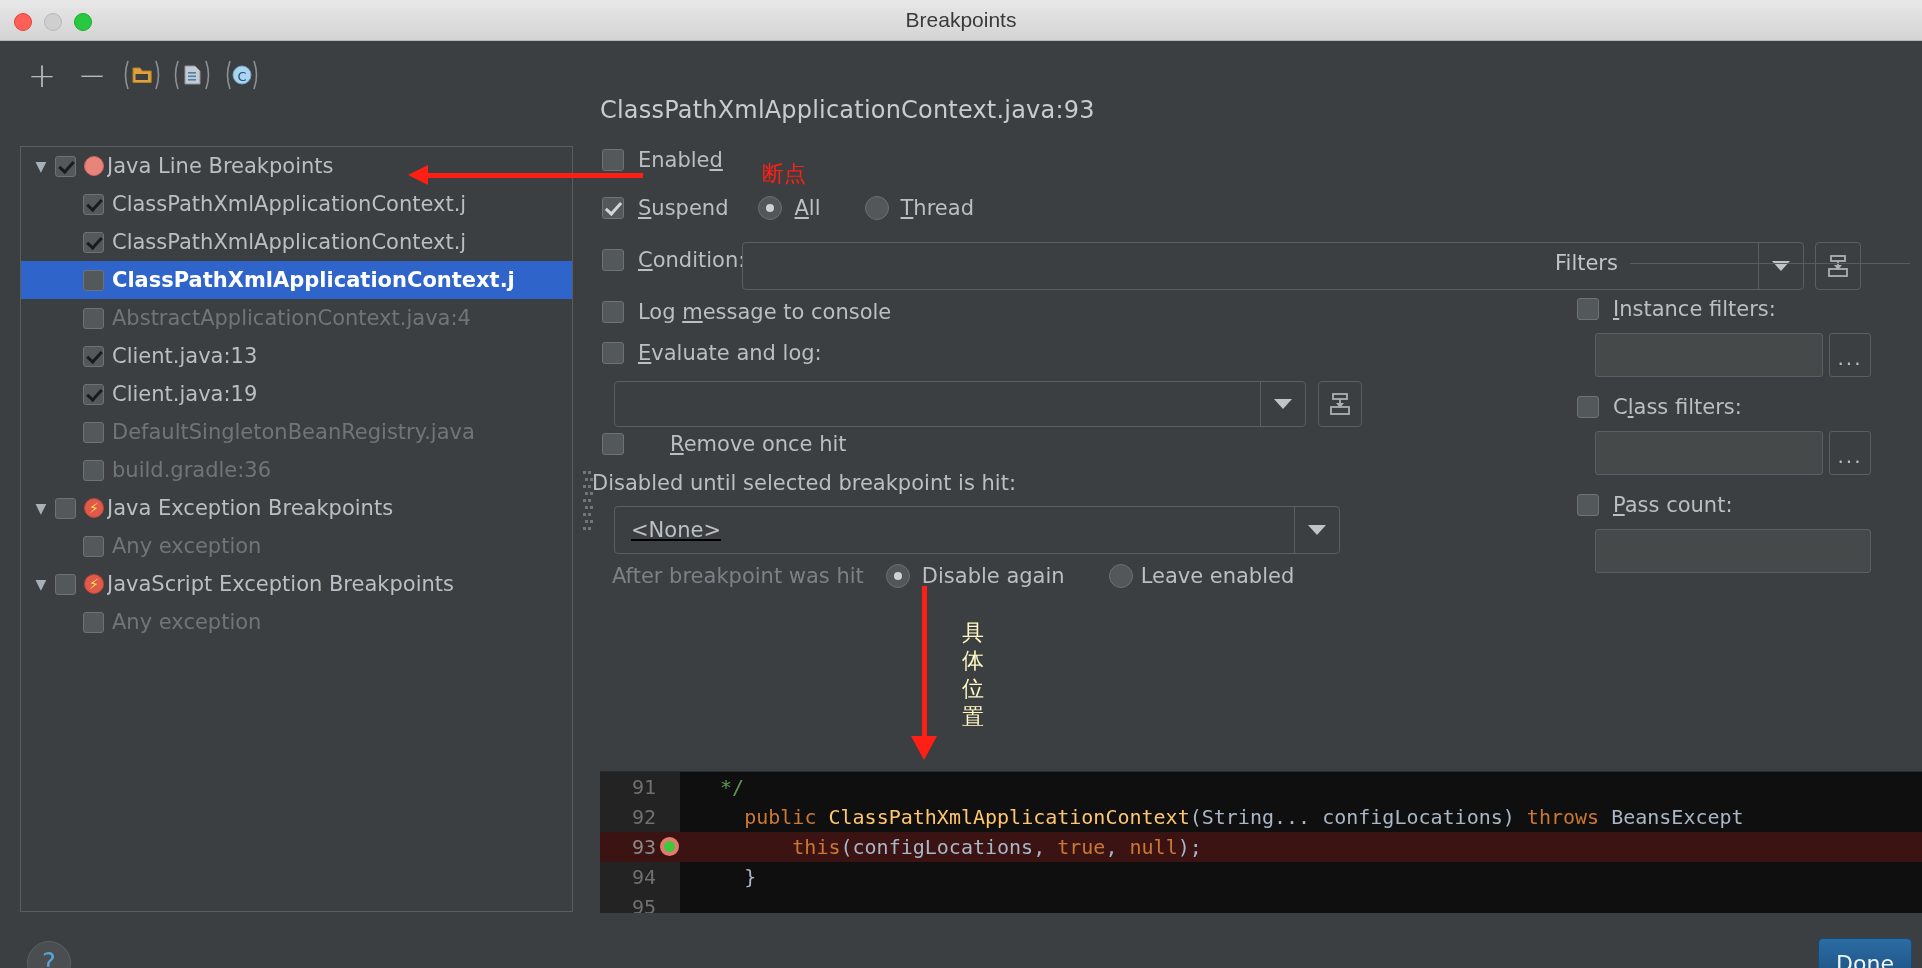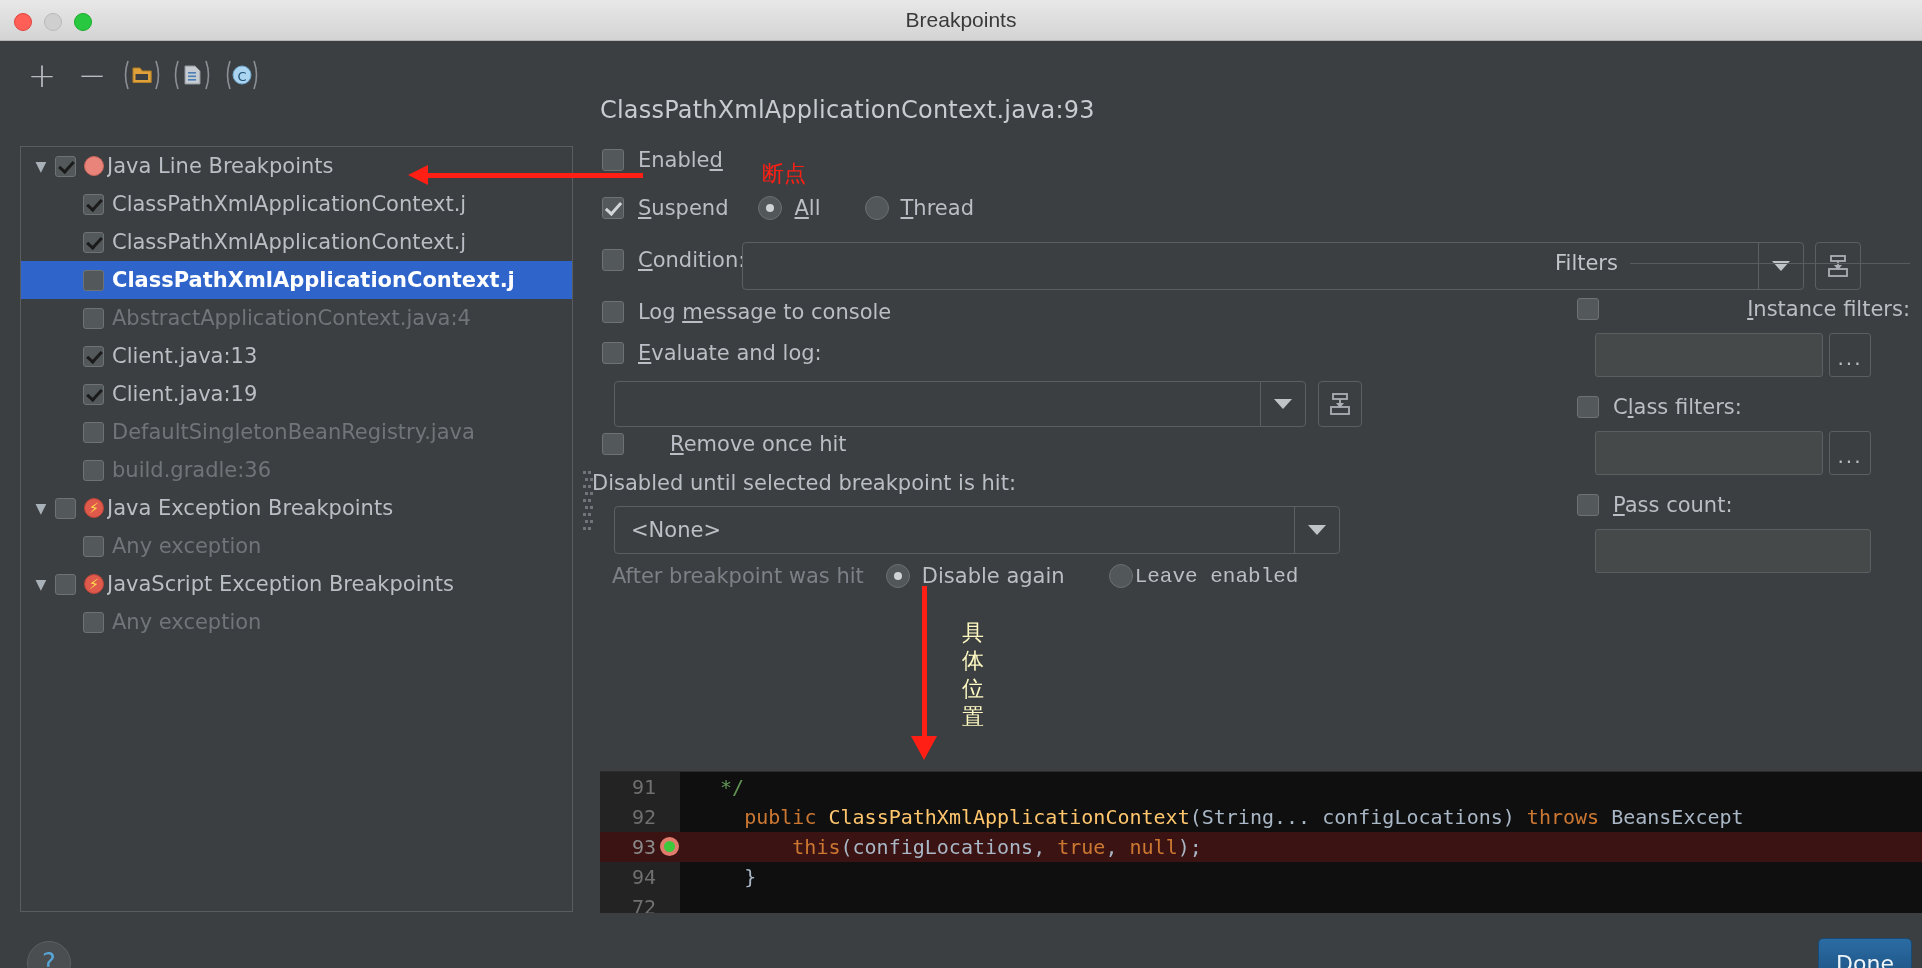--- a/index.html
+++ b/index.html
@@ -147,21 +147,21 @@
   }
 
   .row { display: flex; align-items: center; }
 
   .txtbox {
     background: #45494a; border: 1px solid #5b5f61; border-radius: 3px;
     box-sizing: border-box;
   }
   .combo {
     background: #3c3f41; border: 1px solid #5b5f61; border-radius: 4px;
-    box-sizing: border-box; display: flex; align-items: center;
+    box-sizing: border-box; display: flex; align-items: center; text-decoration: underline;
   }
   .combo .field { flex: 1; padding-left: 16px; color: #bcc1c5; font-size: 21px; }
   .combo .arrowbtn {
     width: 44px; height: 100%;
     border-left: 1px solid #5b5f61;
     display: flex; align-items: center; justify-content: center;
   }
   .tri-down {
     width: 0; height: 0;
     border-left: 9px solid transparent; border-right: 9px solid transparent;
@@ -487,31 +487,31 @@
       <div class="arrowbtn">
         <span class="tri-down"></span>
       </div>
     </div>
 
     <div class="row" style="position:absolute; left:12px; top:468px;">
       <span class="ctl-label dim">After breakpoint was hit</span>
       <div class="radio on" style="margin-left:22px;"></div>
       <span class="ctl-label" style="margin-left:12px;">Disable again</span>
       <div class="radio" style="margin-left:44px;"></div>
-      <span class="ctl-label" style="margin-left:2px;font-family:Liberation Mono, monospace;">Leave enabled</span>
+      <span class="ctl-label" style="margin-left:8px;">Leave enabled</span>
     </div>
   </div>
 
   <div id="filters">
     <div class="row">
       <span class="grp-title">Filters</span>
       <span class="grp-line"></span>
     </div>
 
-    <div class="row" style="margin-top:22px; margin-left:22px;justify-content:space-between;">
+    <div class="row" style="margin-top:22px; margin-left:22px;">
       <div class="sq-cb"></div>
       <span class="ctl-label" style="margin-left:14px;"><span class="mn">I</span>nstance filters:</span>
     </div>
     <div class="row" style="margin-top:12px; margin-left:40px;">
       <div class="txtbox" style="width:228px; height:44px;"></div>
       <div class="dots-btn" style="width:42px; height:44px; margin-left:6px;">...</div>
     </div>
 
     <div class="row" style="margin-top:18px; margin-left:22px;">
       <div class="sq-cb"></div>
@@ -531,21 +531,21 @@
     </div>
   </div>
 
   <div id="code">
     <div class="gutter"></div>
     <div id="code-lines" style="position:relative;">
         <div class="cline"><span class="ln">91</span><span class="code-txt"><span class="cmt">  */</span></span></div>
         <div class="cline"><span class="ln">92</span><span class="code-txt"><span class="pln">    </span><span class="kw">public </span><span class="typ">ClassPathXmlApplicationContext</span><span class="pln">(String... configLocations) </span><span class="kw">throws </span><span class="pln">BeansExcept</span></span></div>
         <div class="cline hit"><span class="ln">93</span><span class="bp-dot"></span><span class="code-txt"><span class="pln">        </span><span class="kw">this</span><span class="pln">(configLocations, </span><span class="kw">true</span><span class="pln">, </span><span class="kw">null</span><span class="pln">);</span></span></div>
         <div class="cline"><span class="ln">94</span><span class="code-txt"><span class="pln">    }</span></span></div>
-        <div class="cline"><span class="ln">72</span><span class="code-txt"><span class="pln"></span></span></div>
+        <div class="cline"><span class="ln">95</span><span class="code-txt"><span class="pln"></span></span></div>
       </div>
   </div>
 
   <div id="help-btn">?</div>
   <div id="done-btn">Done</div>
 
   <div class="ann" id="ann-arrow1">
     <div class="head"></div>
     <div class="shaft"></div>
   </div>

